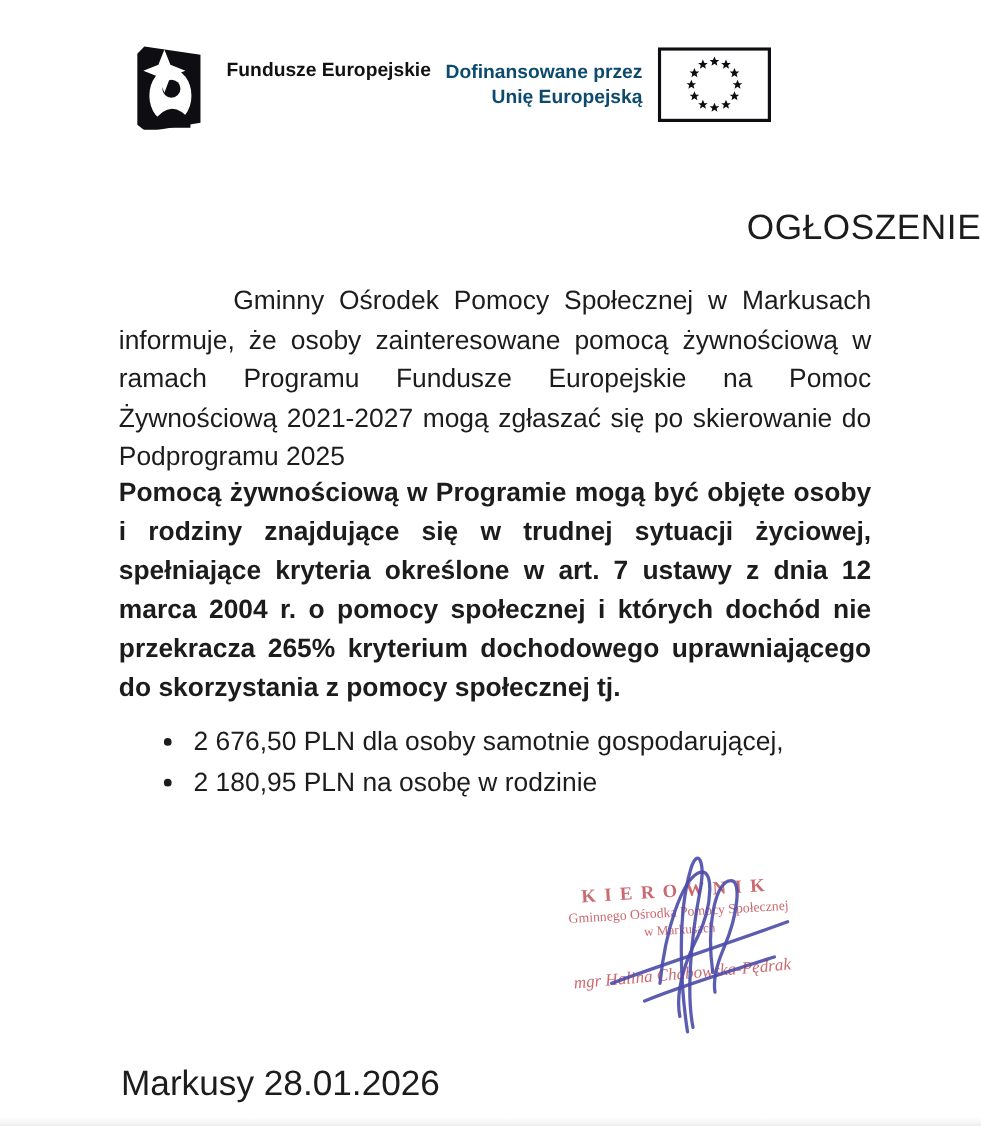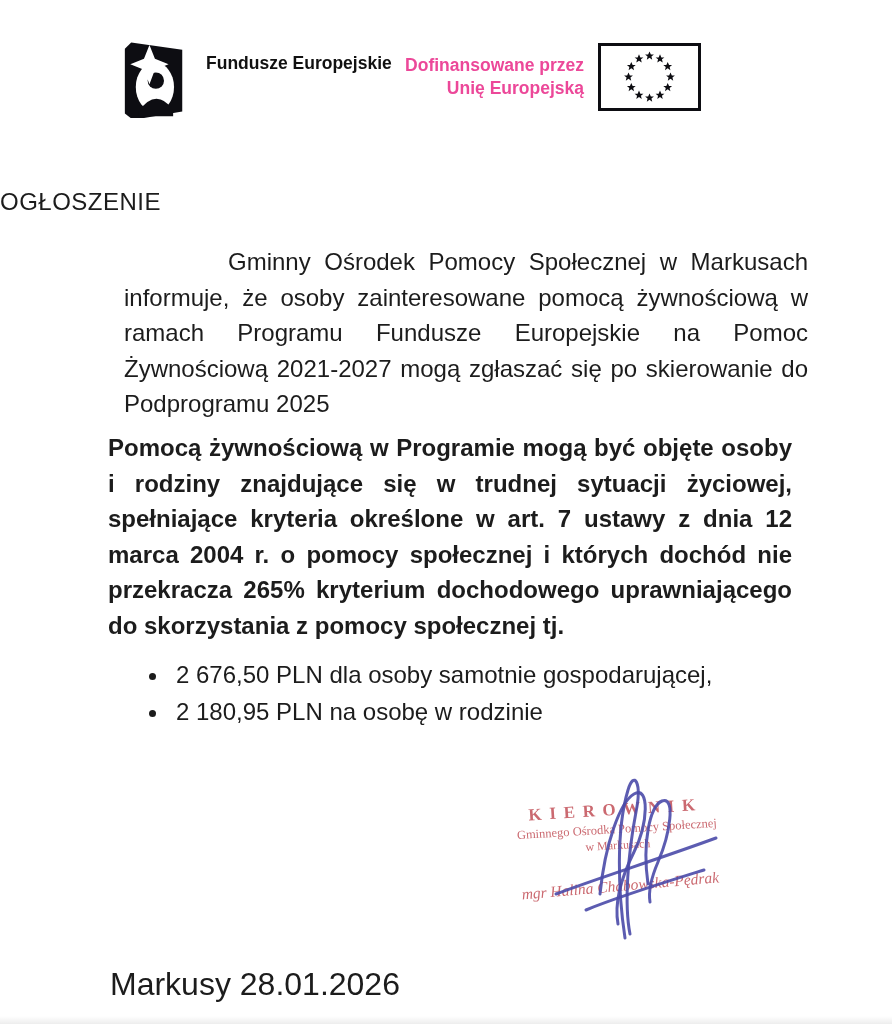--- a/index.html
+++ b/index.html
@@ -4,29 +4,29 @@
 <style>
   html,body{margin:0;padding:0;background:#e8e8e8;}
   .page{
     position:relative;width:892px;height:1024px;background:#ffffff;
     font-family:"Liberation Sans","DejaVu Sans",sans-serif;color:#1c1c1c;
     overflow:hidden;margin:0 auto;
   }
   
   .fe-icon{position:absolute;left:110px;top:36px;width:88px;height:82px;}
   .fe-text{position:absolute;left:206px;top:52px;font-size:17.5px;line-height:23px;font-weight:bold;color:#111;text-align:center;}
-  .eu-text{position:absolute;left:392px;top:54px;width:192px;text-align:right;font-size:17.5px;line-height:23px;font-weight:bold;color:#ec4899;}
+  .eu-text{position:absolute;left:392px;top:54px;width:192px;text-align:right;font-size:17.5px;line-height:23px;font-weight:bold;color:#0c4a6e;}
   .eu-flag{position:absolute;left:598px;top:43px;width:103px;height:68px;}
   
-  .title{position:absolute;left:0;top:188px;width:100%;text-align:left;
-    font-size:24px;letter-spacing:.5px;font-weight:normal;margin:0;}
+  .title{position:absolute;left:0;top:188px;width:100%;text-align:right;
+    font-size:32px;letter-spacing:.5px;font-weight:normal;margin:0;}
   
   .para{position:absolute;left:108px;width:684px;margin:0;
     font-size:24px;line-height:35.5px;text-align:justify;text-align-last:left;}
-  .p1{top:244px;text-indent:104px;margin-left:16px;}
+  .p1{top:256px;text-indent:104px;}
   .p2{top:430px;font-weight:bold;}
   
   .criteria{position:absolute;left:142px;top:654px;width:640px;margin:2px;padding:0 0 0 26px;
     font-size:24px;line-height:37px;}
   .criteria li{padding-left:6px;}
   
   .stamp{
     position:absolute;left:492px;top:800px;width:252px;text-align:center;
     transform:rotate(-3.5deg);color:var(--stamp-color,#c25058);opacity:.85;
     font-family:"Liberation Serif","DejaVu Serif",serif;

